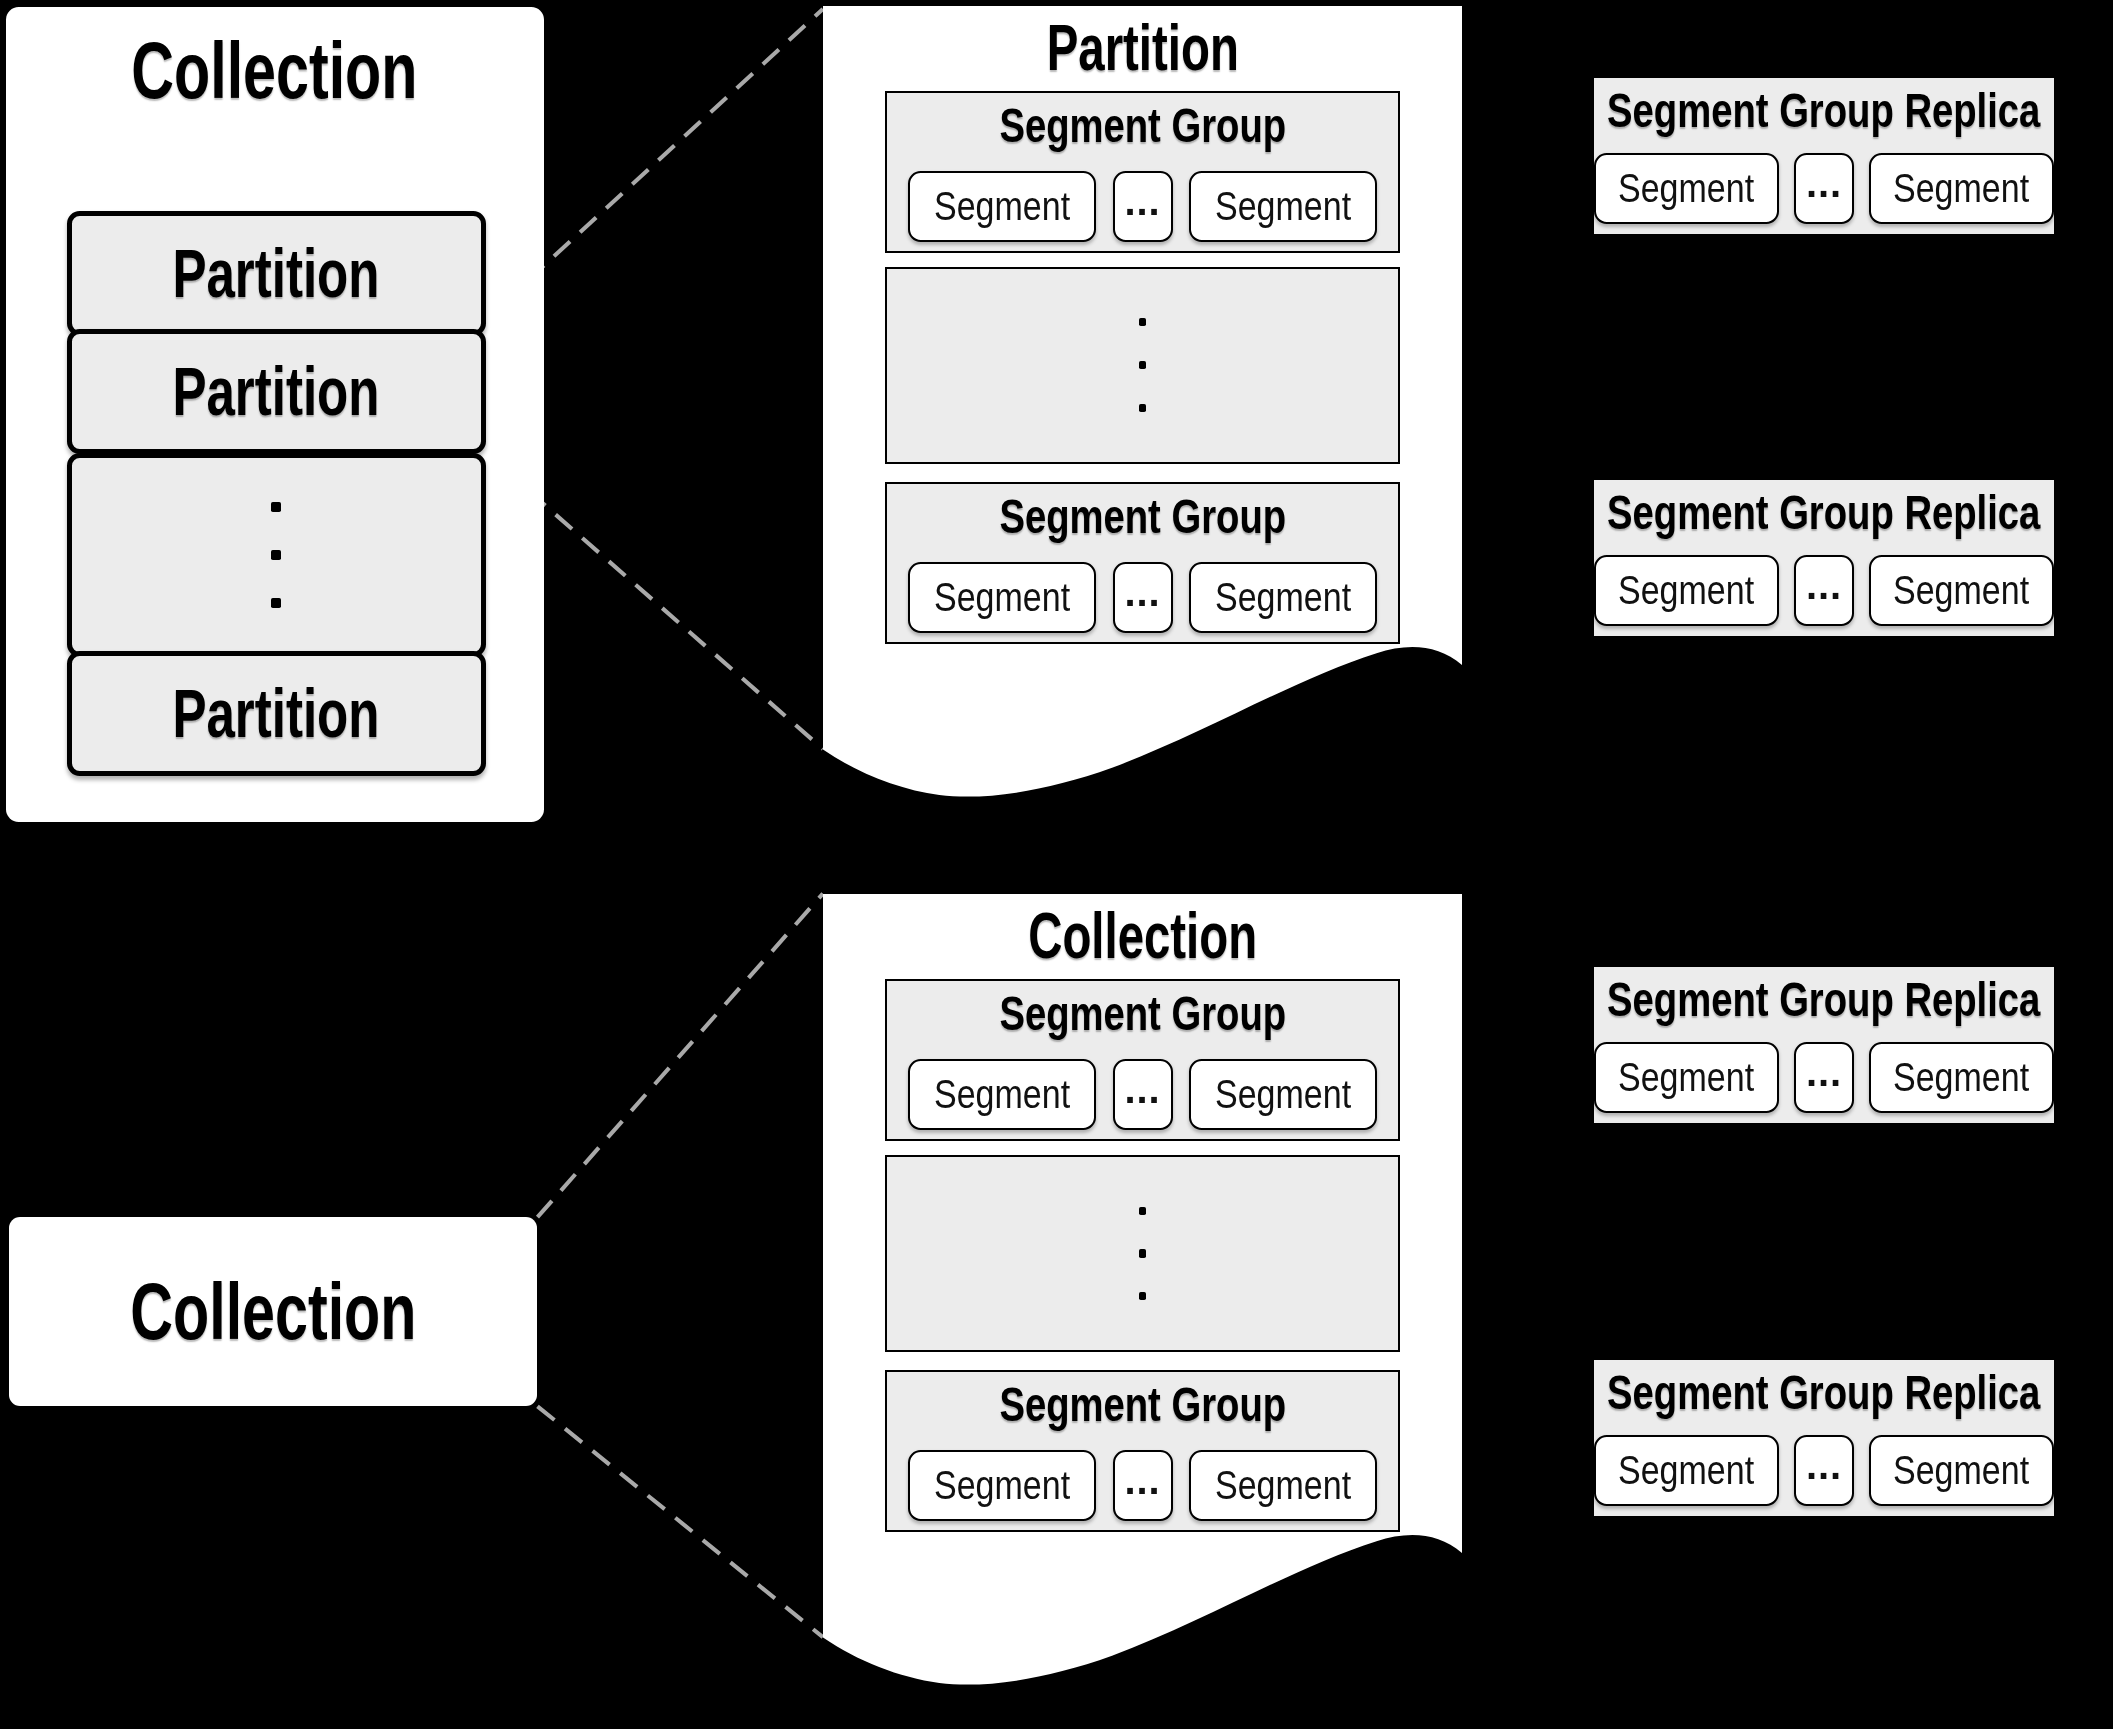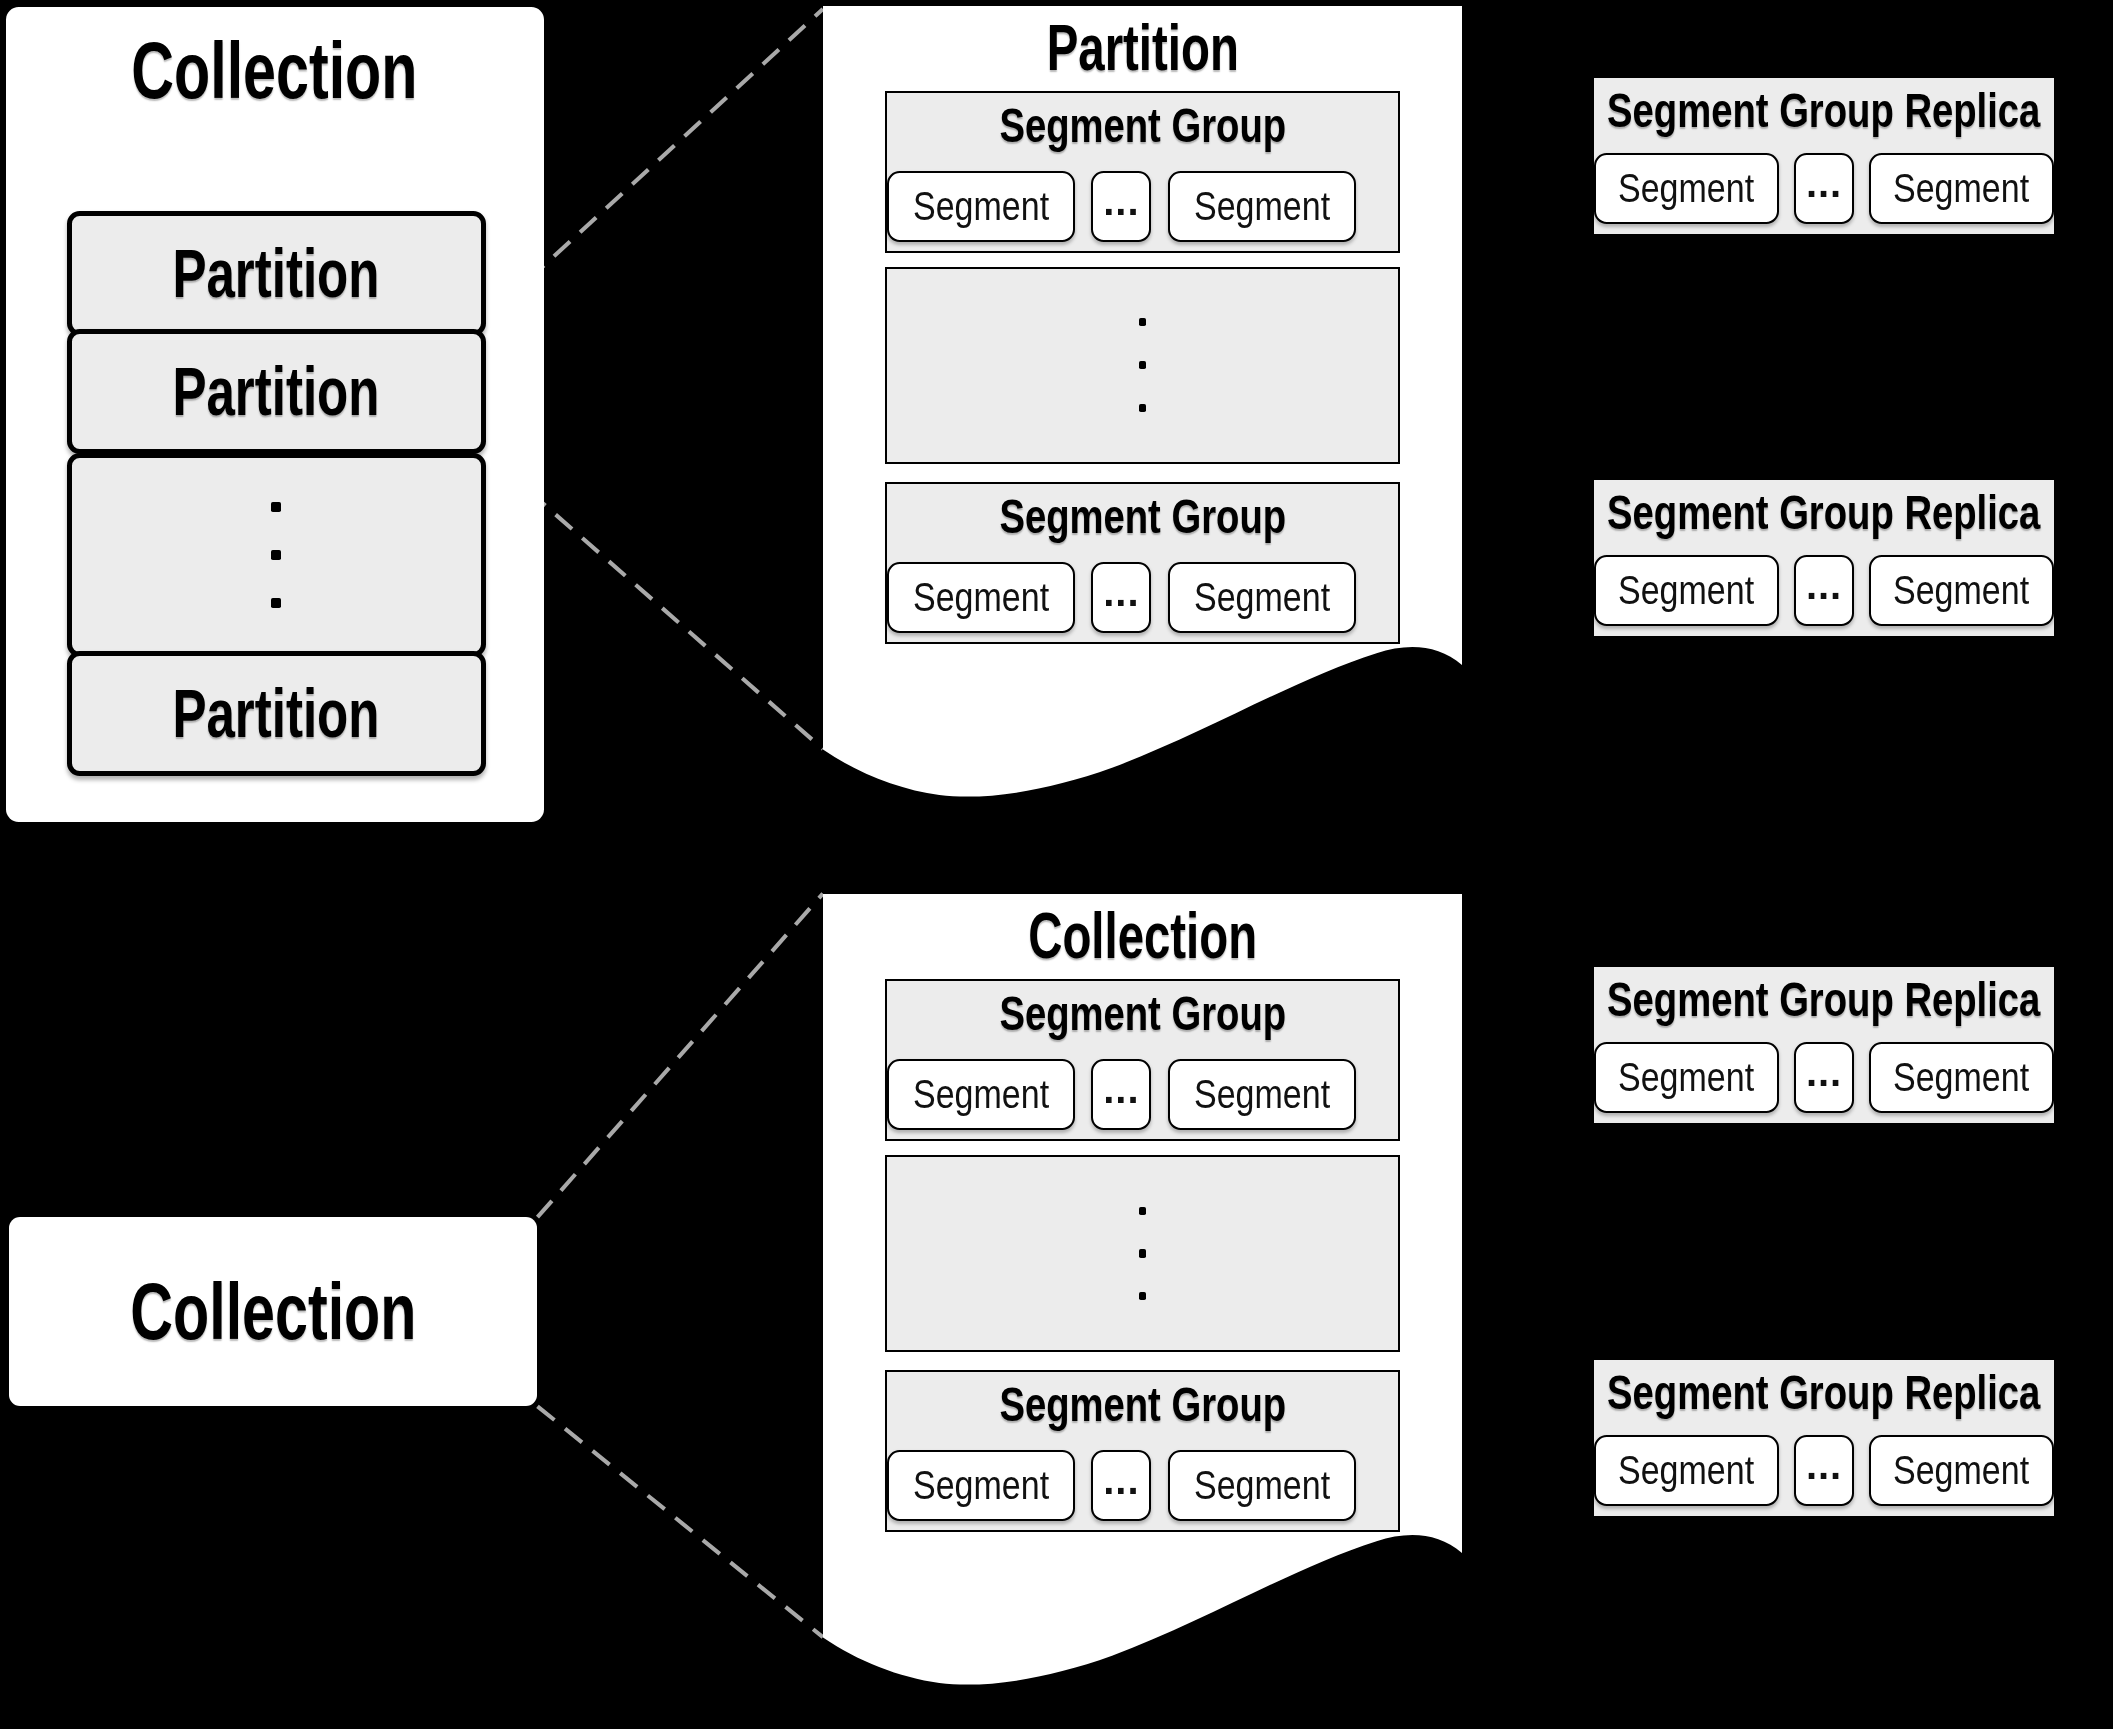--- a/index.html
+++ b/index.html
@@ -64,21 +64,21 @@
   .panel .titlewrap{left:0;top:9px;width:100%;}
   .panel > .titlewrap .ctitle{font-size:64px;}
 
   .sgbox{
     left:62px;width:515px;height:162px;
     background:#ececec;border:2.7px solid #000;
     box-sizing:border-box;
   }
   .sgbox .titlewrap{left:0;top:7.3px;width:100%;}
   .sgbox .ctitle{font-size:49px;transform:scaleX(.78);}
-  .segrow{left:0;top:78px;width:100%;display:flex;justify-content:flex-start;gap:16.4px;}
+  .segrow{left:0;top:78px;width:100%;display:flex;justify-content:center;gap:16.4px;}
   .segbox{
     width:188px;height:71px;background:#fff;
     border:2.7px solid #000;border-radius:12.7px;
     display:flex;align-items:center;justify-content:center;
     box-sizing:border-box;
     box-shadow:0 2.7px 3.6px rgba(0,0,0,.25);
   }
   .segbox.dots{width:60px;}
   .paneldots{
     left:62px;top:261px;width:515px;height:197px;

